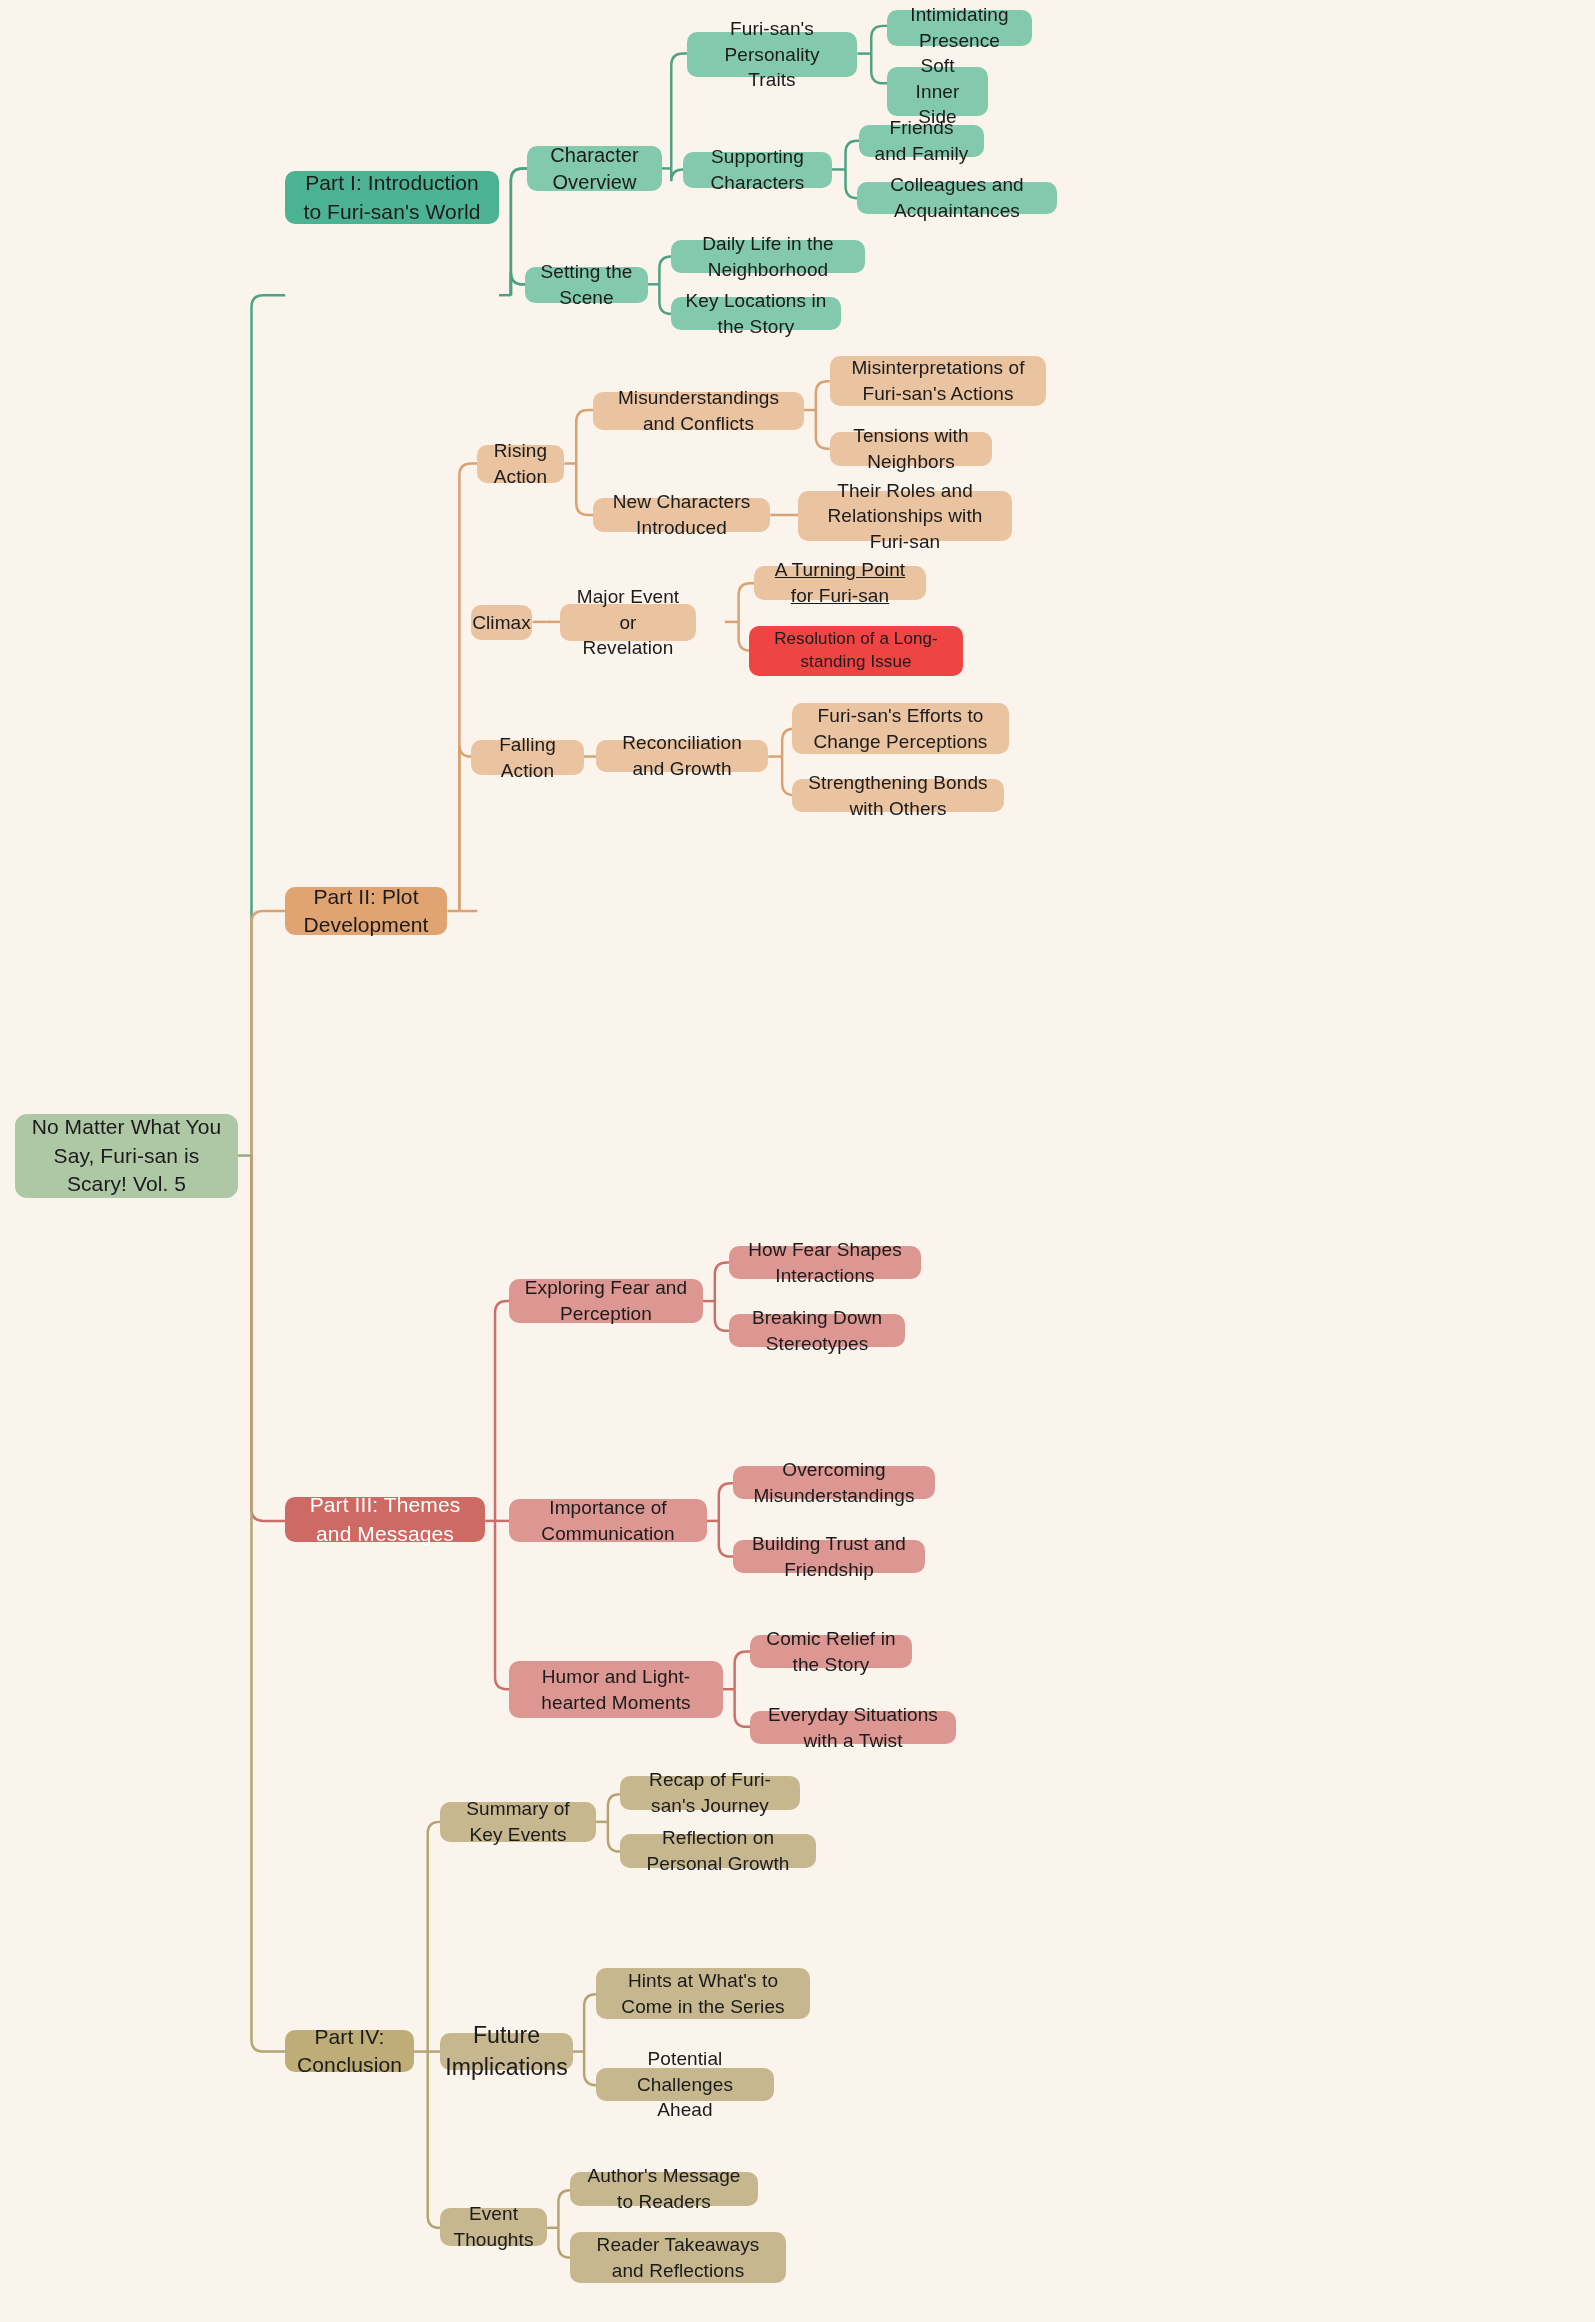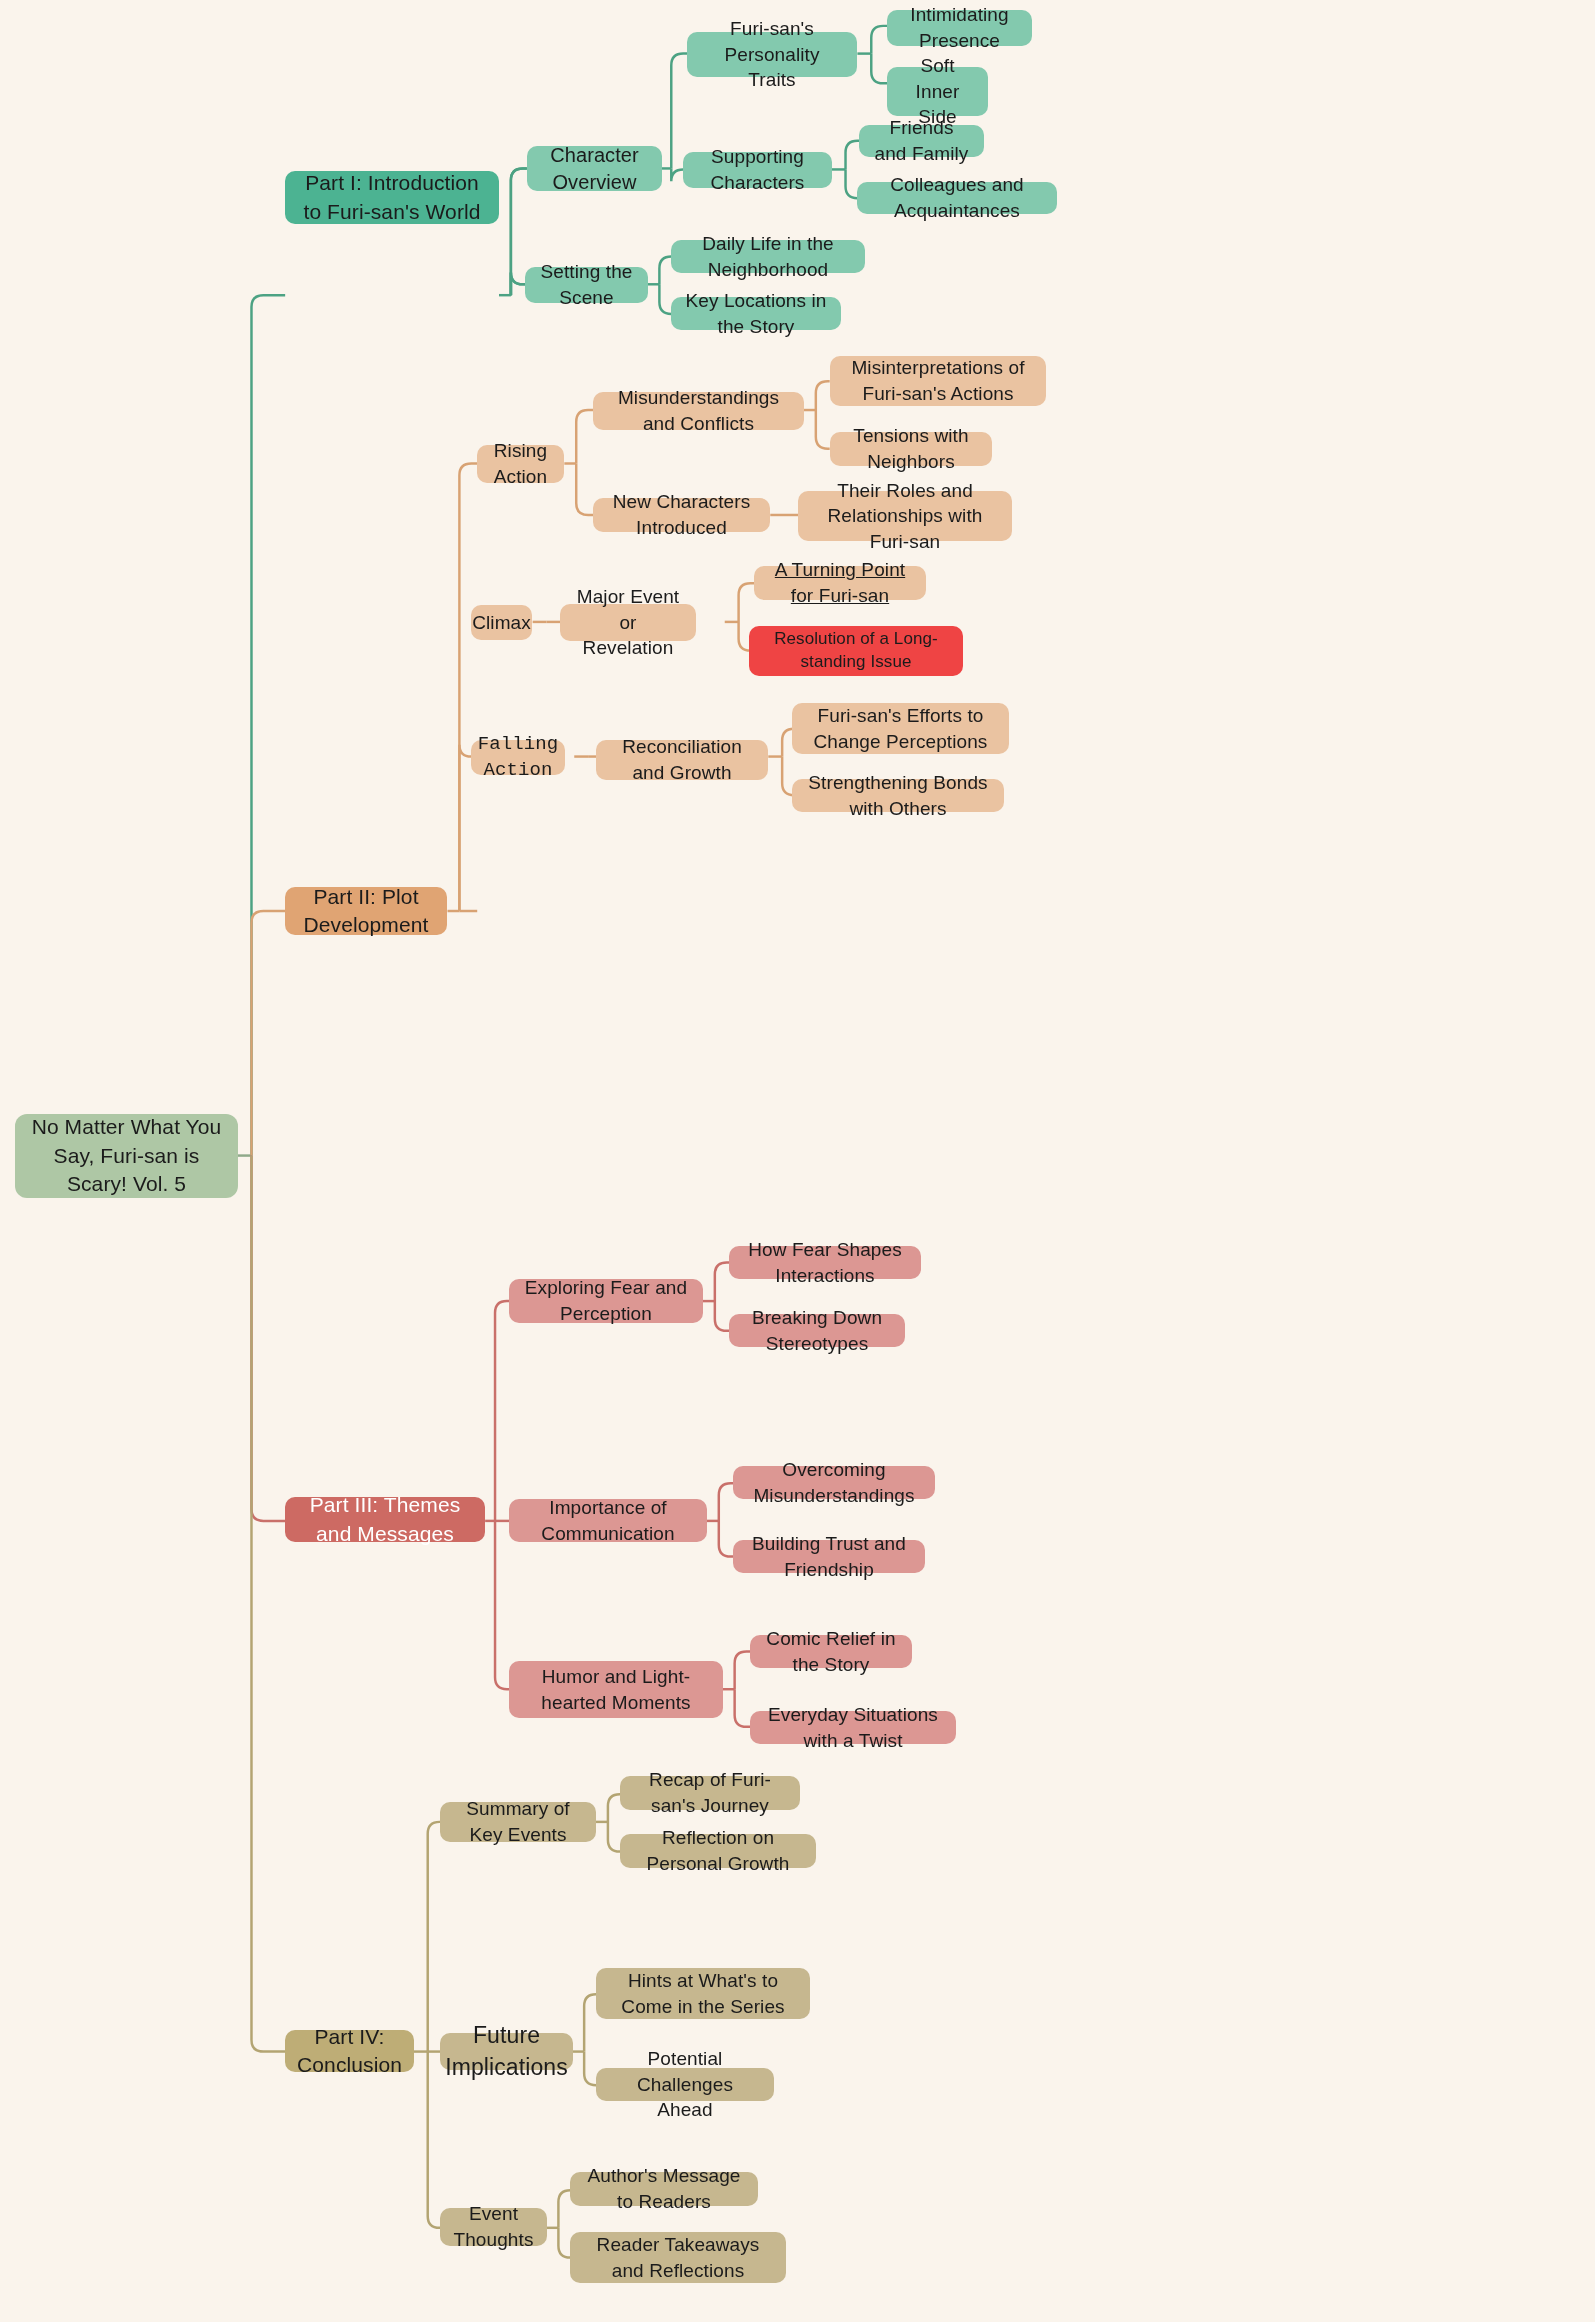--- a/index.html
+++ b/index.html
@@ -175,23 +175,23 @@
   <div class="node" style="left:798px;top:491px;width:214px;height:50px;background:#eac3a1;font-size:19px;">Their Roles and Relationships with Furi-san</div>
 
   <div class="node" style="left:471px;top:605px;width:61px;height:35px;background:#eac3a1;font-size:19px;">Climax</div>
 
   <div class="node" style="left:560px;top:604px;width:136px;height:37px;background:#eac3a1;font-size:19px;">Major Event or Revelation</div>
 
   <div class="node" style="left:754px;top:566px;width:172px;height:34px;background:#eac3a1;font-size:19px;text-decoration:underline;">A Turning Point for Furi-san</div>
 
   <div class="node" style="left:749px;top:626px;width:214px;height:50px;background:#ef4444;font-size:17px;">Resolution of a Long-standing Issue</div>
 
-  <div class="node" style="left:471px;top:740px;width:94px;height:35px;background:#eac3a1;font-size:19px;font-family:Liberation Mono, monospace;">Falling Action</div>
-
-  <div class="node" style="left:596px;top:740px;width:172px;height:40px;background:#eac3a1;font-size:19px;">Reconciliation and Growth</div>
+  <div class="node" style="left:471px;top:740px;width:113px;height:35px;background:#eac3a1;font-size:19px;">Falling Action</div>
+
+  <div class="node" style="left:596px;top:740px;width:172px;height:32px;background:#eac3a1;font-size:19px;">Reconciliation and Growth</div>
 
   <div class="node" style="left:792px;top:703px;width:217px;height:51px;background:#eac3a1;font-size:19px;">Furi-san's Efforts to Change Perceptions</div>
 
   <div class="node" style="left:792px;top:779px;width:212px;height:33px;background:#eac3a1;font-size:19px;">Strengthening Bonds with Others</div>
 
   <div class="node branch white-text" style="left:285px;top:1497px;width:200px;height:45px;background:#cd6a63;">Part III: Themes and Messages</div>
 
   <div class="node" style="left:509px;top:1279px;width:194px;height:44px;background:#dc9793;font-size:19px;">Exploring Fear and Perception</div>
 
   <div class="node" style="left:729px;top:1246px;width:192px;height:33px;background:#dc9793;font-size:19px;">How Fear Shapes Interactions</div>

